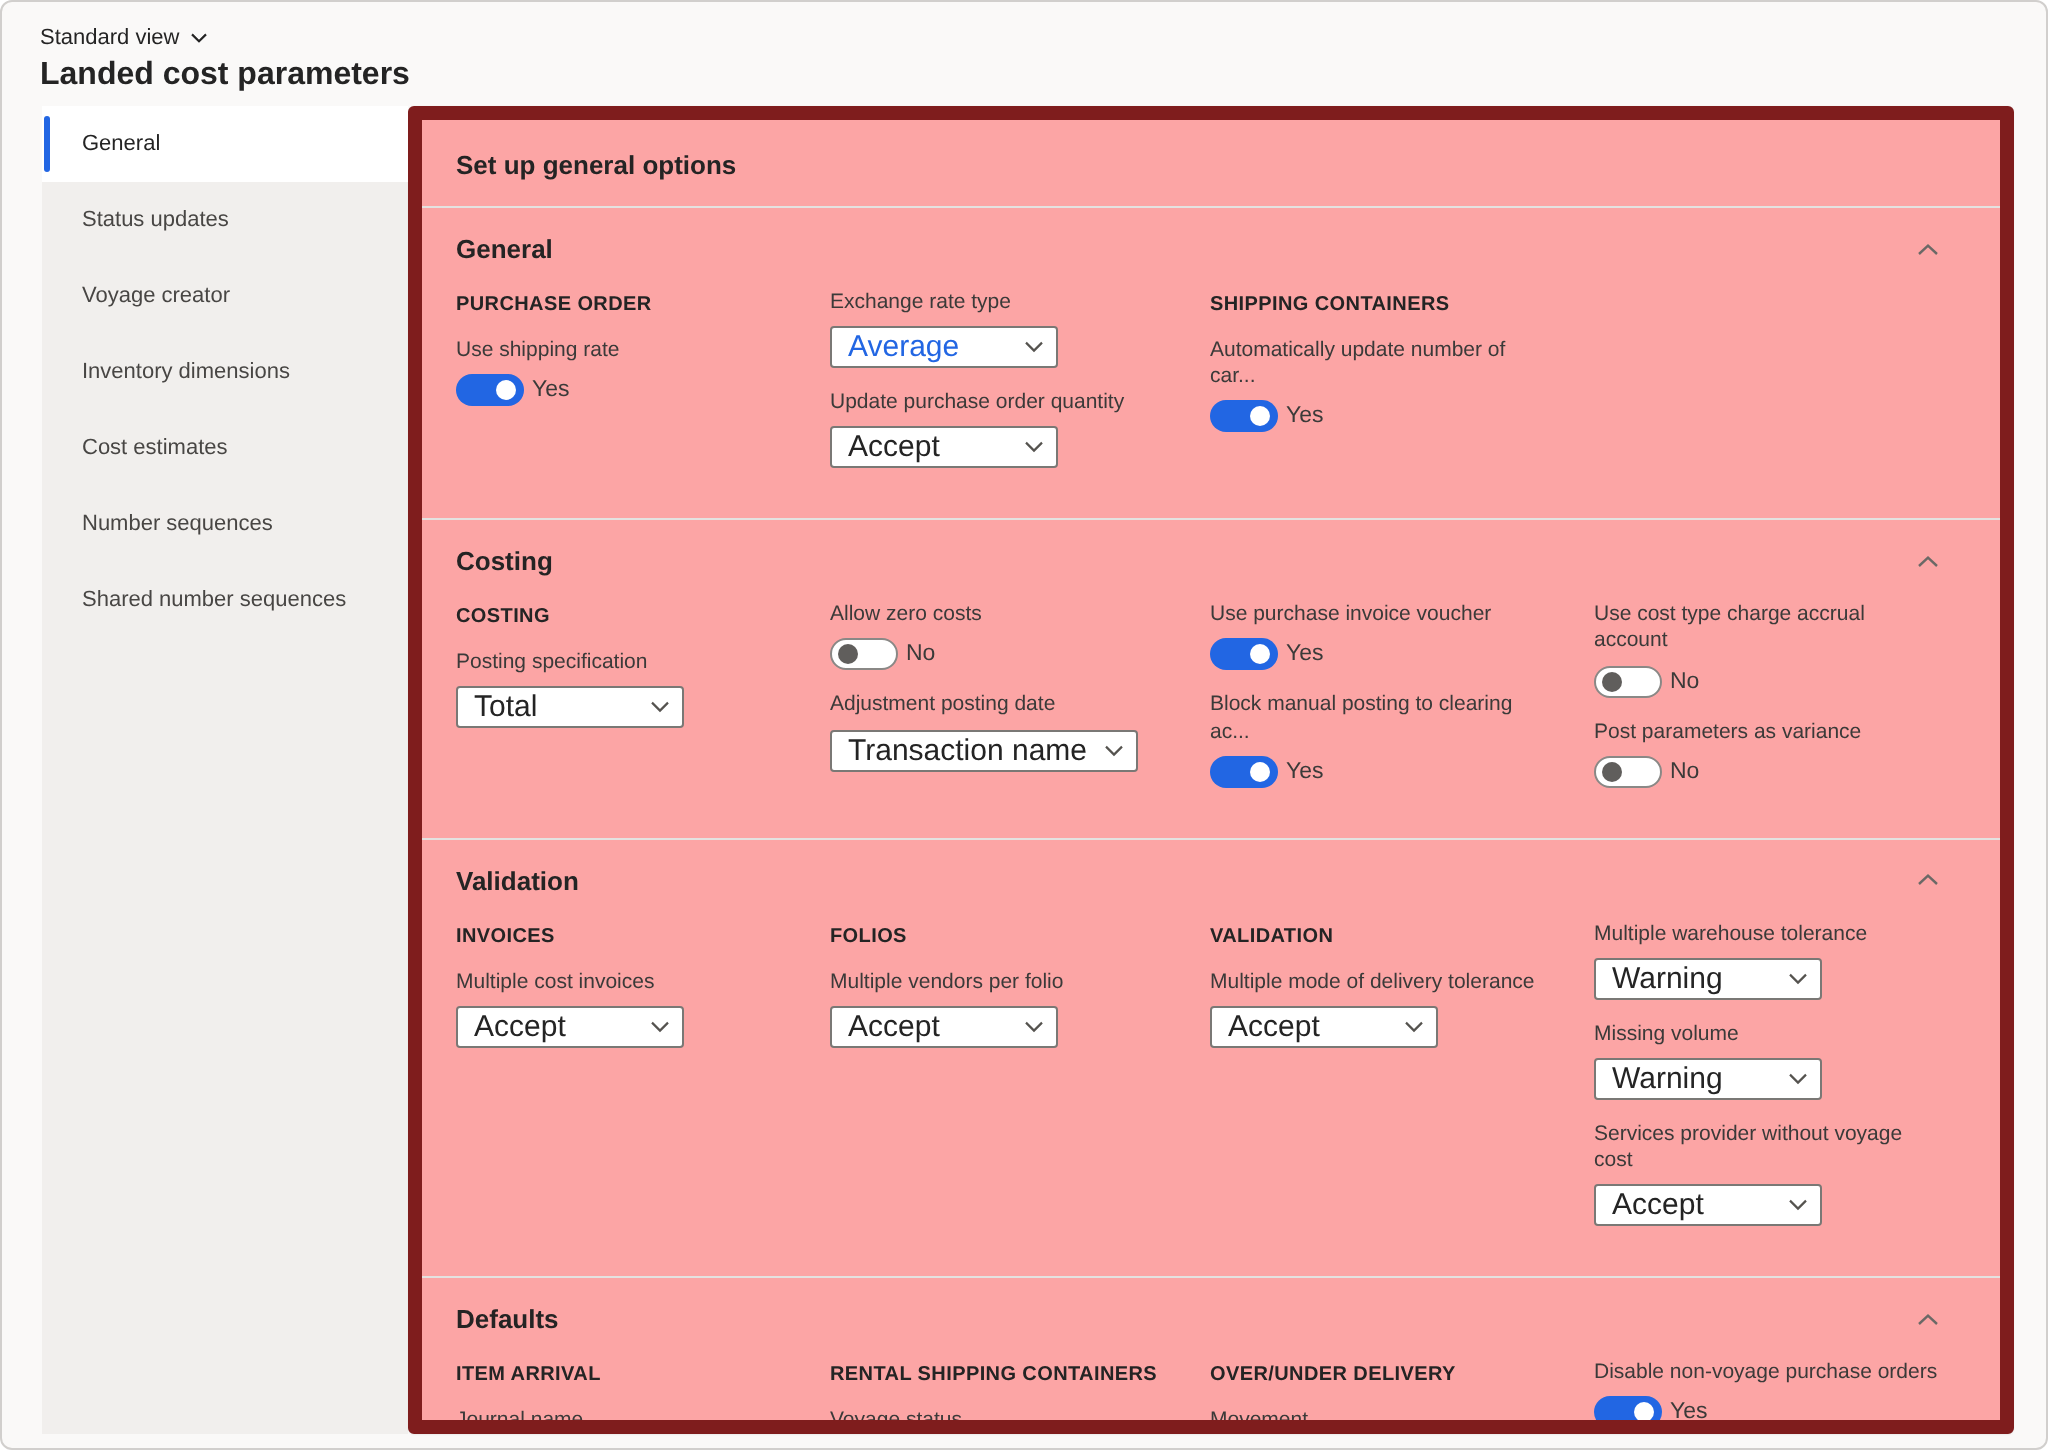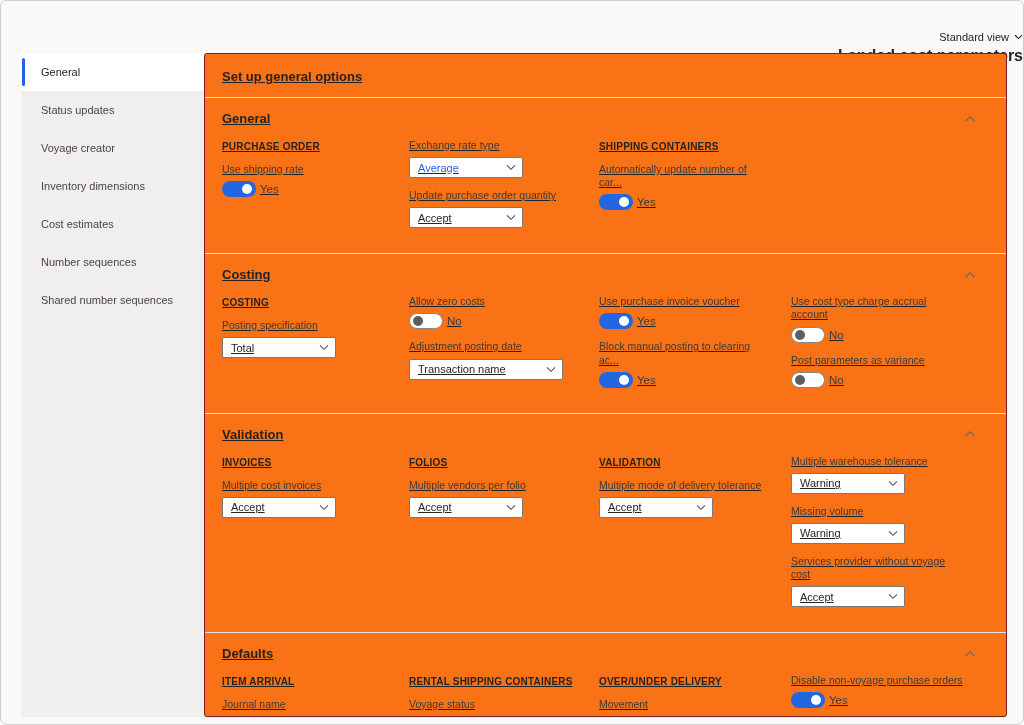--- a/index.html
+++ b/index.html
@@ -5,45 +5,45 @@
   :root { --accent:#2266e3; }
   * { box-sizing:border-box; margin:0; padding:0; }
   body {
     width:1024px; height:725px; position:relative; overflow:hidden;
     font-family:"Liberation Sans", sans-serif; background:#ffffff; color:#242424;
   }
   .frame {
     position:absolute; inset:0; background:#faf9f8;
     border:1px solid #d1cfcd; border-radius:6px; overflow:hidden;
   }
-  .header { padding:26px 0 0 19px;text-align:right; }
+  .header { padding:8px 0 0 19px; }
   .view-selector { display:inline-flex; align-items:center; gap:5px; font-size:11px; color:#242424; cursor:pointer; }
   .page-title { font-size:16px; font-weight:700; color:#242424; margin-top:2px; }
   .body-row { position:absolute; top:52px; left:20px; right:16px; bottom:7px; display:flex; }
   .sidebar { width:183px; flex-shrink:0; background:#f1efed; display:flex; flex-direction:column; }
   .sidebar-item { height:38px; flex-shrink:0; display:flex; align-items:center; padding-left:20px;
     font-size:11px; color:#484644; cursor:pointer; position:relative; }
   .sidebar-item.active { background:#ffffff; color:#242424; }
   .sidebar-item.active::before { content:""; position:absolute; left:1px; top:5px; bottom:5px;
     width:3px; border-radius:2px; background:var(--accent); }
-  .main-card { flex:1; background:#f97316; border:1px solid #7f1d1d; border-radius:3px;
-    box-shadow:0 0.3px 1px rgba(0,0,0,0.06); display:flex; flex-direction:column; overflow:hidden;text-decoration:underline; }
+  .main-card { flex:1; background:#fca5a5; border:7px solid #7f1d1d; border-radius:3px;
+    box-shadow:0 0.3px 1px rgba(0,0,0,0.06); display:flex; flex-direction:column; overflow:hidden; }
   .main-title { font-size:13px; font-weight:700; padding:15px 0 13px 17px; }
   .section { border-top:1px solid #e4e2e0; padding:0 28px 6px 17px; }
   .section-header { display:flex; justify-content:space-between; align-items:center; padding:13px 0 11px; }
   .section-title { font-size:13px; font-weight:700; color:#242424; }
   .chevron-btn { background:none; border:none; cursor:pointer; display:flex; align-items:center; padding:2px; }
   .columns { display:grid; grid-template-columns:187px 190px 192px 1fr; padding:2px 0 8px; align-items:start; }
   .group-label { font-size:10px; font-weight:700; color:#242424; letter-spacing:0.2px; margin:2px 0 11px; }
   .field { margin-bottom:11px; }
   .field-label { font-size:10.5px; color:#3b3a39; margin-bottom:5px; max-width:172px; line-height:1.25; }
   .select-box { width:114px; height:21px; border:1px solid #7a7875; border-radius:2px; background:#fff;
     display:flex; align-items:center; justify-content:space-between; padding:0 6px 0 8px; cursor:pointer; }
   .field.wide .select-box { width:154px; }
-  .select-value { font-size:11px; color:#242424; white-space:nowrap; overflow:hidden; }
+  .select-value { font-size:15px; color:#242424; white-space:nowrap; overflow:hidden; }
   .select-value.link { color:var(--accent); }
   .toggle-row { display:flex; align-items:center; gap:4px; margin-top:3px; }
   .toggle { width:34px; height:16px; border-radius:9px; position:relative; cursor:pointer; }
   .toggle .knob { position:absolute; width:10px; height:10px; border-radius:50%; }
   .toggle.on { background:var(--accent); }
   .toggle.on .knob { right:4px; top:3px; background:#fff; }
   .toggle.off { background:#fff; border:1px solid #8a8886; }
   .toggle.off .knob { left:3px; top:2px; background:#605e5c; }
   .toggle-state { font-size:11.5px; color:#3b3a39; }
   svg.icon { display:block; }

